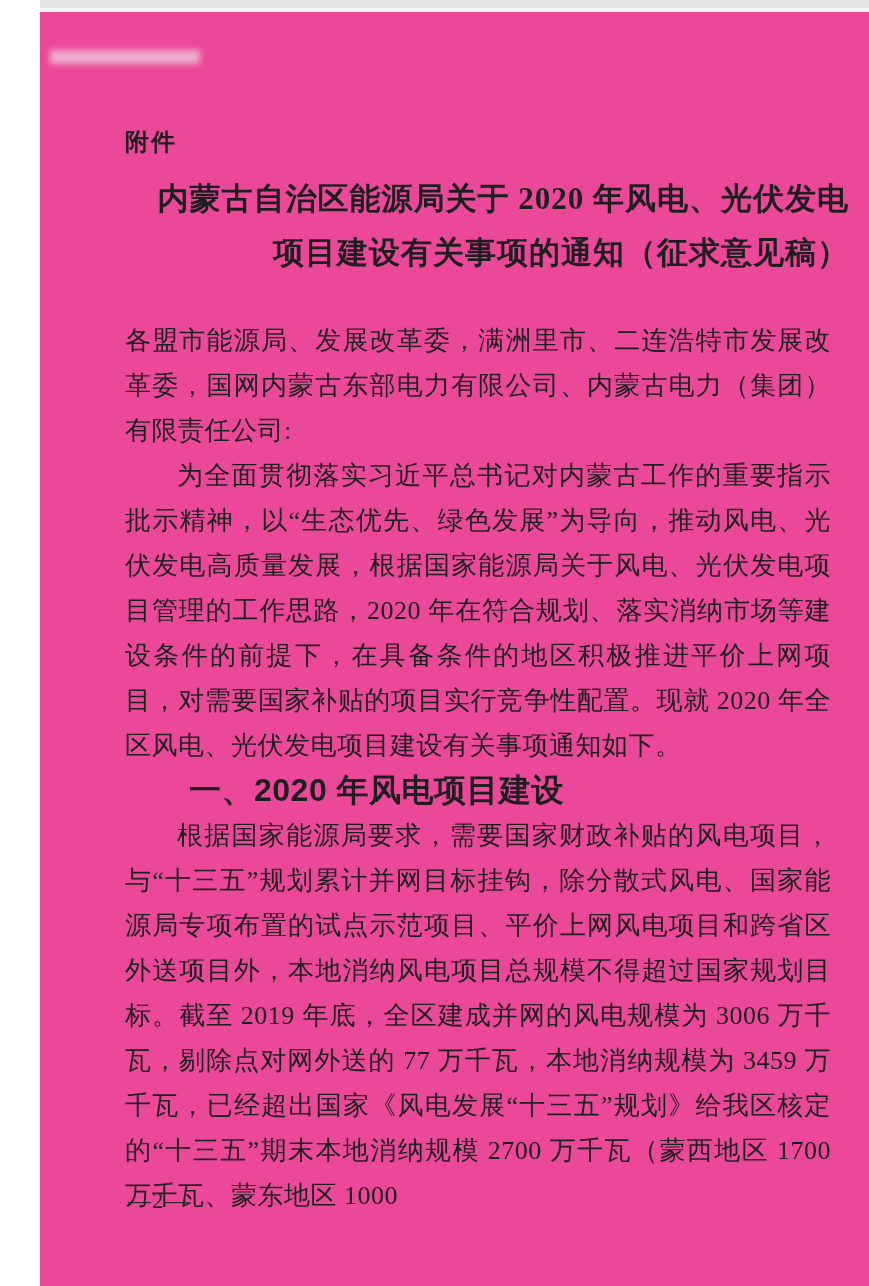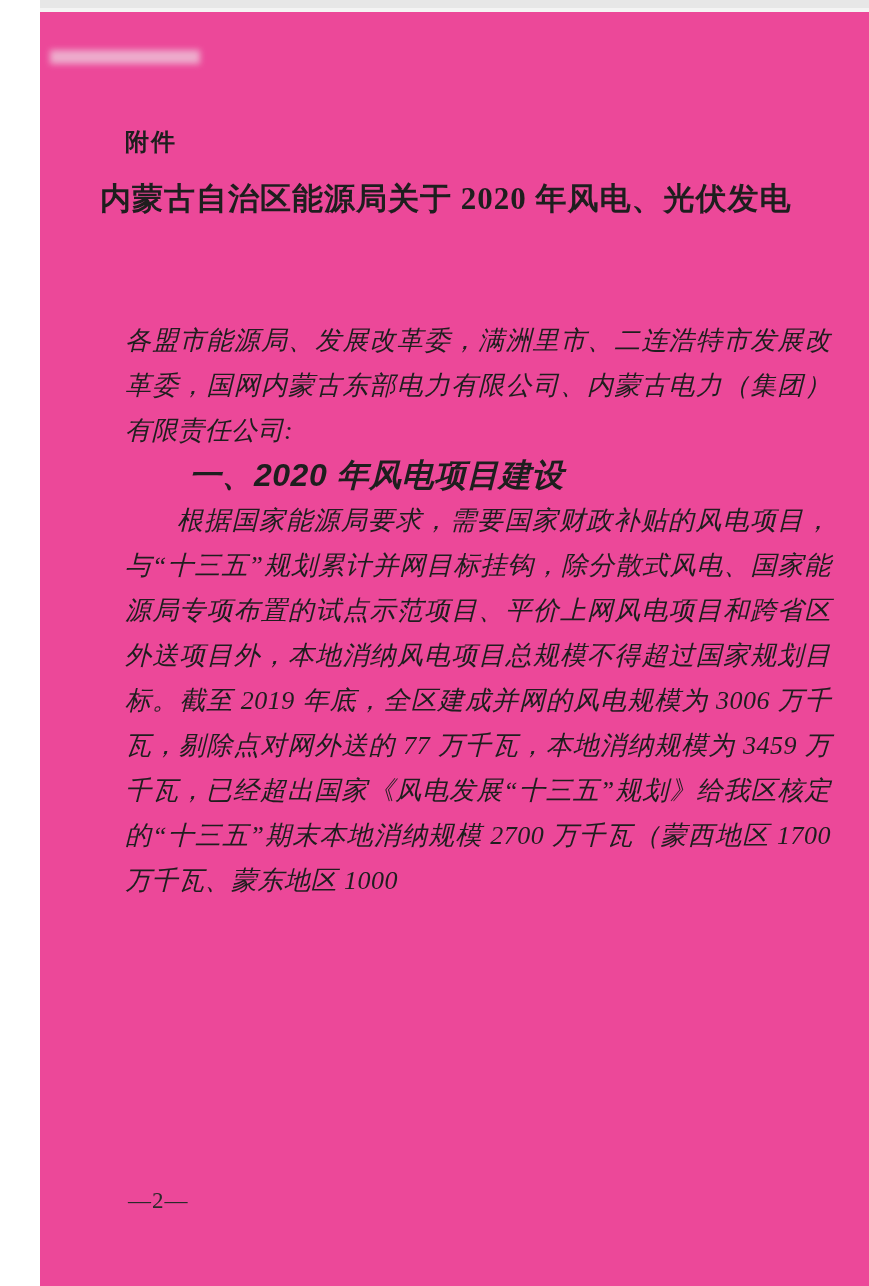--- a/index.html
+++ b/index.html
@@ -50,36 +50,35 @@
     font-weight: bold;
     font-size: 24px;
     letter-spacing: 2px;
   }
   .title {
     position: absolute;
     top: 172px;
     left: 60px;
     right: 60px;
     margin: 0;
-    text-align: left;
+    text-align: right;
     font-weight: bold;
     font-size: 31px;
     line-height: 54px;
     letter-spacing: 1px;
   }
   .title .title-line { display: block; }
   .doc-body {
     position: absolute;
     top: 318px;
     left: 85px;
     width: 706px;
     font-size: 26px;
     line-height: 45px;
     letter-spacing: 0.5px;
-    font-style: italic;
   }
   .para {
     margin: 0;
     text-align: justify;
     text-justify: inter-ideograph;
   }
   .para.indent { text-indent: 2em; }
   .heading {
     margin: 0;
     font-family: "Liberation Sans", "DejaVu Sans", sans-serif;
@@ -104,23 +103,25 @@
 <div class="page">
 
   <div class="scan-top-strip"></div>
   <div class="scan-smudge"></div>
   <div class="scan-right-line"></div>
 
   <div class="attachment">附件</div>
 
   <h1 class="title">
     <span class="title-line">内蒙古自治区能源局关于 2020 年风电、光伏发电</span>
+    <span class="title-line">项目建设有关事项的通知（征求意见稿）</span>
   </h1>
 
   <div class="doc-body">
     <p class="para">各盟市能源局、发展改革委，满洲里市、二连浩特市发展改革委，国网内蒙古东部电力有限公司、内蒙古电力（集团）有限责任公司:</p>
+    <p class="para indent">为全面贯彻落实习近平总书记对内蒙古工作的重要指示批示精神，以“生态优先、绿色发展”为导向，推动风电、光伏发电高质量发展，根据国家能源局关于风电、光伏发电项目管理的工作思路，2020 年在符合规划、落实消纳市场等建设条件的前提下，在具备条件的地区积极推进平价上网项目，对需要国家补贴的项目实行竞争性配置。现就 2020 年全区风电、光伏发电项目建设有关事项通知如下。</p>
     <h2 class="heading">一、2020 年风电项目建设</h2>
     <p class="para indent">根据国家能源局要求，需要国家财政补贴的风电项目，与“十三五”规划累计并网目标挂钩，除分散式风电、国家能源局专项布置的试点示范项目、平价上网风电项目和跨省区外送项目外，本地消纳风电项目总规模不得超过国家规划目标。截至 2019 年底，全区建成并网的风电规模为 3006 万千瓦，剔除点对网外送的 77 万千瓦，本地消纳规模为 3459 万千瓦，已经超出国家《风电发展“十三五”规划》给我区核定的“十三五”期末本地消纳规模 2700 万千瓦（蒙西地区 1700 万千瓦、蒙东地区 1000</p>
   </div>
 
   <div class="page-number">—2—</div>
 
 </div>
 
 </body></html>

